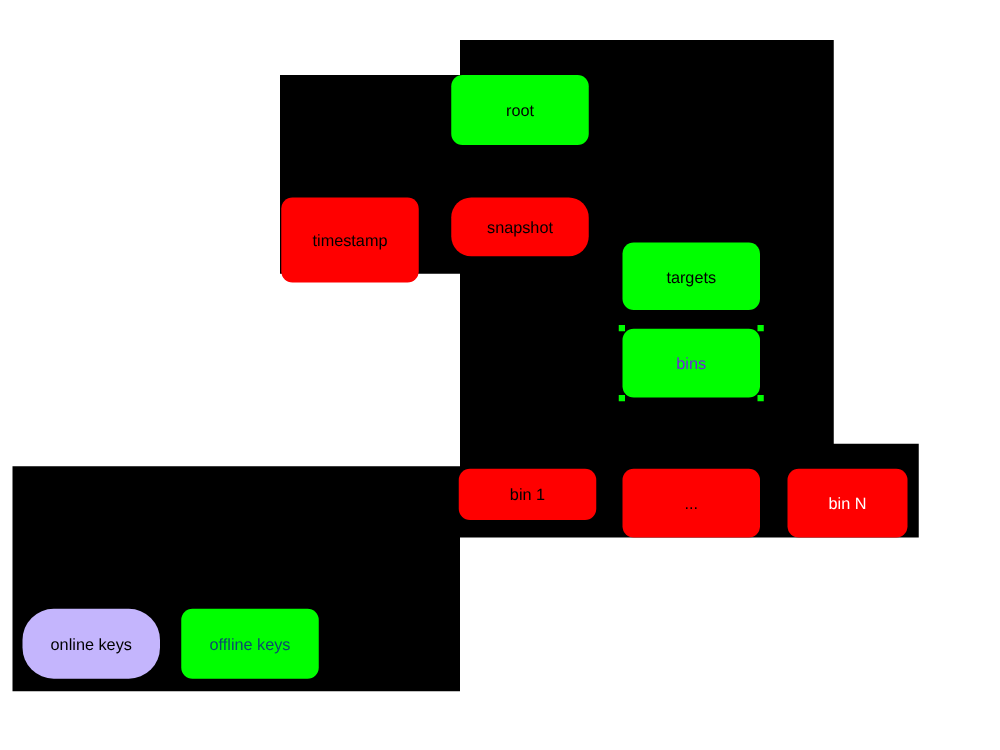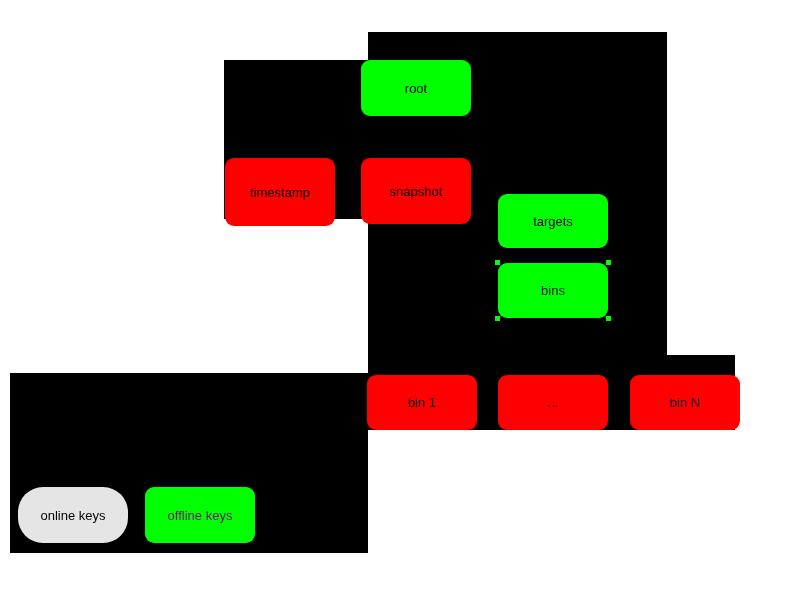--- a/index.html
+++ b/index.html
@@ -59,42 +59,42 @@
       <div class="backdrop" style="left: 368px; top: 355px; width: 367px; height: 75px; background: rgb(0, 0, 0);"></div>
       <div class="backdrop" style="left: 10px; top: 373px; width: 358px; height: 180px; background: rgb(0, 0, 0);"></div>
     </div>
   <div id="nodes">
       <div class="node green" style="left: 361px; top: 60px; width: 110px; height: 56px; background: rgb(0, 255, 0); color: rgb(0, 0, 0);">
         <span>root</span>
       </div>
       <div class="node red" style="left: 225px; top: 158px; width: 110px; height: 68px; background: rgb(255, 0, 0); color: rgb(0, 0, 0);">
         <span>timestamp</span>
       </div>
-      <div class="node red" style="left: 361px; top: 158px; width: 110px; height: 66px; background: rgb(255, 0, 0); color: rgb(0, 0, 0);">
+      <div class="node red" style="left: 361px; top: 158px; width: 110px; height: 47px; background: rgb(255, 0, 0); color: rgb(0, 0, 0); border-radius: 16px;">
         <span>snapshot</span>
       </div>
       <div class="node green" style="left: 498px; top: 158px; width: 110px; height: 54px; background: rgb(0, 255, 0); color: rgb(0, 0, 0); margin-top: 36px;">
         <span>targets</span>
       </div>
-      <div class="node green" style="left: 498px; top: 263px; width: 110px; height: 55px; background: rgb(0, 255, 0); color: #0f172a;">
+      <div class="node green" style="left: 498px; top: 263px; width: 110px; height: 55px; background: rgb(0, 255, 0); color: #6d28d9;">
         <span>bins</span>
         <div class="handle tl" style="background: rgb(0, 255, 0);"></div>
         <div class="handle tr" style="background: rgb(0, 255, 0);"></div>
         <div class="handle bl" style="background: rgb(0, 255, 0);"></div>
         <div class="handle br" style="background: rgb(0, 255, 0);"></div>
       </div>
-      <div class="node red" style="left: 367px; top: 375px; width: 110px; height: 55px; background: rgb(255, 0, 0); color: rgb(0, 0, 0);">
+      <div class="node red" style="left: 367px; top: 375px; width: 110px; height: 41px; background: rgb(255, 0, 0); color: rgb(0, 0, 0);">
         <span>bin 1</span>
       </div>
       <div class="node red" style="left: 498px; top: 375px; width: 110px; height: 55px; background: rgb(255, 0, 0); color: rgb(0, 0, 0);">
         <span>...</span>
       </div>
-      <div class="node red" style="left: 630px; top: 375px; width: 110px; height: 55px; background: rgb(255, 0, 0); color: #0f172a;">
+      <div class="node red" style="left: 630px; top: 375px; width: 96px; height: 55px; background: rgb(255, 0, 0); color: #ffffff;">
         <span>bin N</span>
       </div>
-      <div class="node red" style="left: 18px; top: 487px; width: 110px; height: 56px; background: #e5e5e5; color: rgb(0, 0, 0); border-radius: 25px;">
+      <div class="node red" style="left: 18px; top: 487px; width: 110px; height: 56px; background: #c4b5fd; color: rgb(0, 0, 0); border-radius: 25px;">
         <span>online keys</span>
       </div>
-      <div class="node green" style="left: 145px; top: 487px; width: 110px; height: 56px; background: rgb(0, 255, 0); color: #701a75;">
+      <div class="node green" style="left: 145px; top: 487px; width: 110px; height: 56px; background: rgb(0, 255, 0); color: #0c4a6e;">
         <span>offline keys</span>
       </div>
     </div>
 </div>
 
 </body></html>

